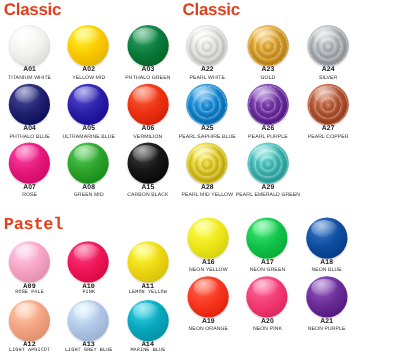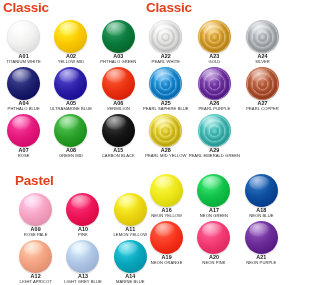--- a/index.html
+++ b/index.html
@@ -13,21 +13,21 @@
     position: relative;
     width: 285px; height: 285px;
     background: #ffffff;
   }
   .section {
     position: absolute;
     width: 142px;
   }
   .sec-classic  { left: 0px;   top: 0px; }
   .sec-metallic { left: 143px; top: 0px; }
-  .sec-pastel   { left: 12px;   top: 173px; }
+  .sec-pastel   { left: 0px;   top: 173px; font-family: Liberation Mono, monospace; }
   .sec-neon     { left: 143px; top: 173px; }
 
   .section-title {
     font-size: 13.5px;
     font-weight: bold;
     color: #E2401C;
     letter-spacing: -0.2px;
     padding-left: 3px;
     line-height: 16px;
     height: 19px;

